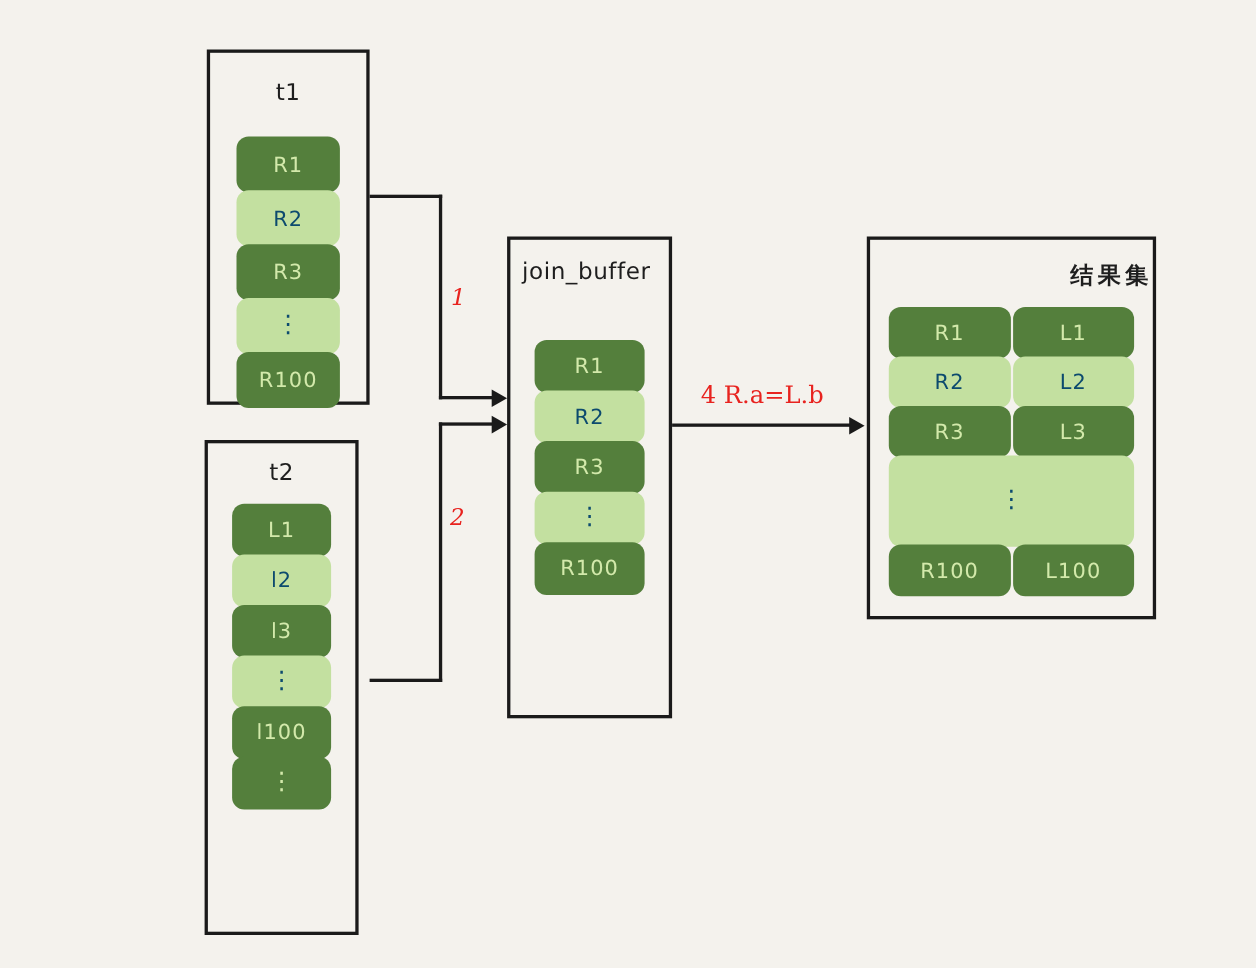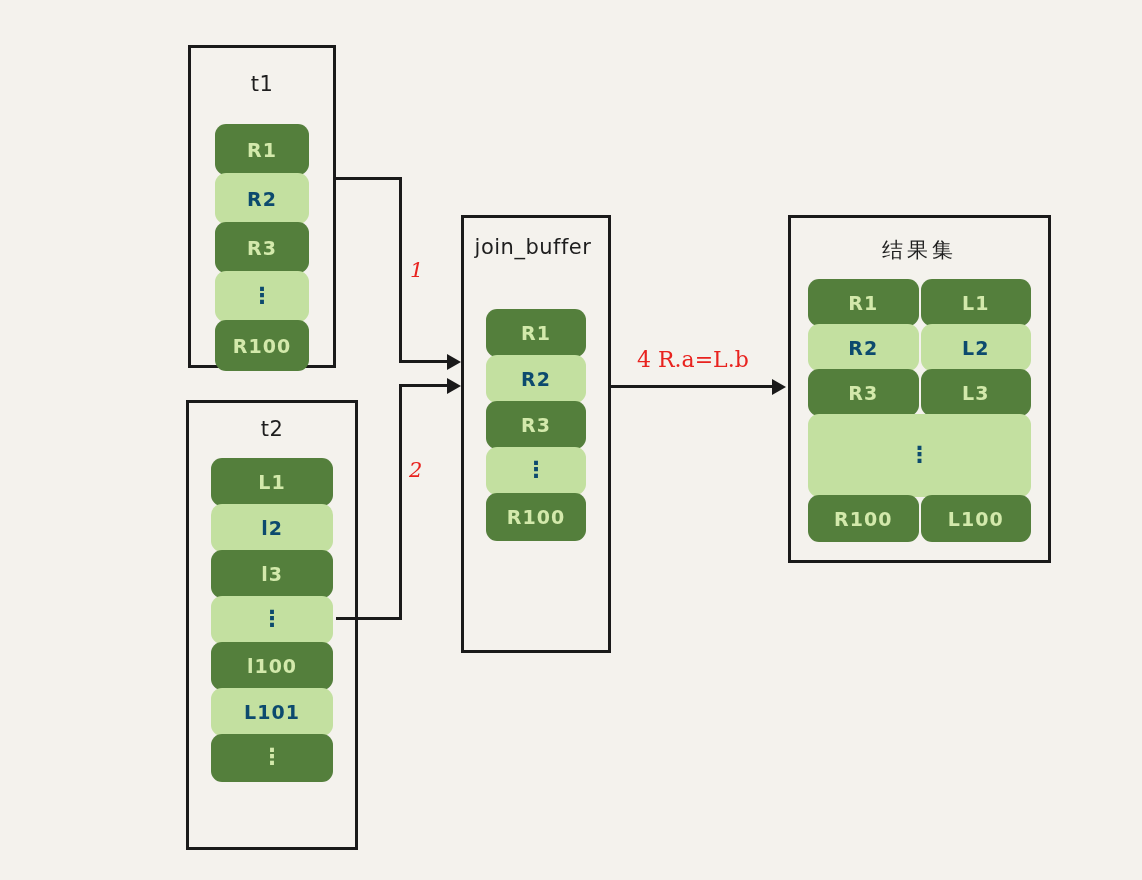--- a/index.html
+++ b/index.html
@@ -36,32 +36,32 @@
     color: #1e1e1e;
     letter-spacing: 0.5px;
     white-space: nowrap;
   }
   .box-title.left-ish {
     text-align: center;
     padding-right: 6px;
   }
   .box-title.cjk {
     font-family: "DejaVu Sans", sans-serif;
-    font-weight: normal;
+    font-weight: bold;
     font-size: 21px;
     letter-spacing: 4px;
+    text-align: right;
   }
 
   
   .blocks {
     position: absolute;
     left: 0; right: 0;
     display: flex;
     flex-direction: column;
-    font-weight: bold;
   }
   .blk {
     position: relative;
     border-radius: 11px;
     display: flex;
     align-items: center;
     justify-content: center;
     font-family: "DejaVu Sans", sans-serif;
     font-size: 19px;
     letter-spacing: 1px;
@@ -141,40 +141,37 @@
       </div>
       <div class="blk light" style="height:51px;">
         <span class="dots">⋮</span>
       </div>
       <div class="blk dark" style="height:51px;">
         <span>R100</span>
       </div>
     </div>
   </div>
 
-  <div class="box" style="left:186px; top:400px; width:172px; height:450px;">
+  <div class="box" style="left:186px; top:400px; width:140px; height:450px;">
     <div class="box-title" style="top:14px;">t2</div>
     <div class="blocks" style="top:55px; padding:0 22px;">
       <div class="blk dark" style="height:48px;">
         <span>L1</span>
       </div>
       <div class="blk light" style="height:48px;">
         <span>l2</span>
       </div>
       <div class="blk dark" style="height:48px;">
         <span>l3</span>
       </div>
       <div class="blk light" style="height:48px;">
         <span class="dots">⋮</span>
       </div>
       <div class="blk dark" style="height:48px;">
         <span>l100</span>
-      </div>
-      <div class="blk light" style="height:48px;">
-        <span>L101</span>
       </div>
       <div class="blk dark" style="height:48px;">
         <span class="dots">⋮</span>
       </div>
     </div>
   </div>
 
   <div class="box" style="left:461px; top:215px; width:150px; height:438px;">
     <div class="box-title left-ish" style="top:17px;">join_buffer</div>
     <div class="blocks" style="top:91px; padding:0 22px;">

